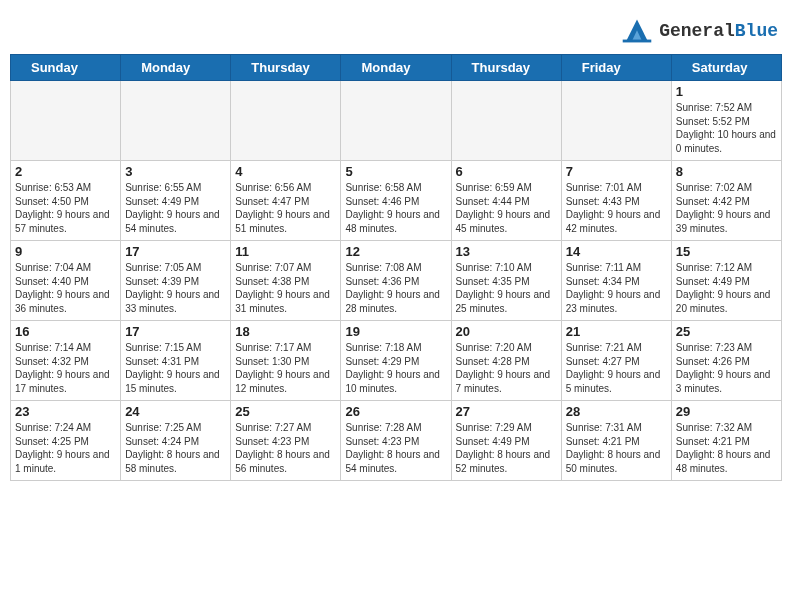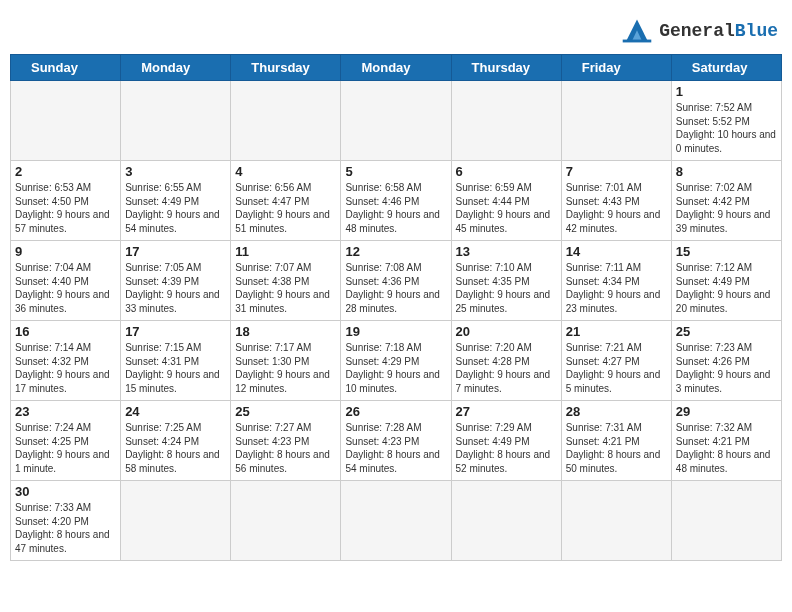--- a/index.html
+++ b/index.html
@@ -308,28 +308,14 @@
 Sunset: 4:21 PM
 Daylight: 8 hours and 50 minutes.</div>
         </td>
         <td>
           <div class="day-number">29</div>
           <div class="day-info">Sunrise: 7:32 AM
 Sunset: 4:21 PM
 Daylight: 8 hours and 48 minutes.</div>
         </td>
       </tr>
-      <tr class="last-row">
-        <td class="has-content">
-          <div class="day-number">30</div>
-          <div class="day-info">Sunrise: 7:33 AM
-Sunset: 4:20 PM
-Daylight: 8 hours and 47 minutes.</div>
-        </td>
-        <td class="empty"></td>
-        <td class="empty"></td>
-        <td class="empty"></td>
-        <td class="empty"></td>
-        <td class="empty"></td>
-        <td class="empty"></td>
-      </tr>
     </tbody>
 </table>
 
 </body></html>

